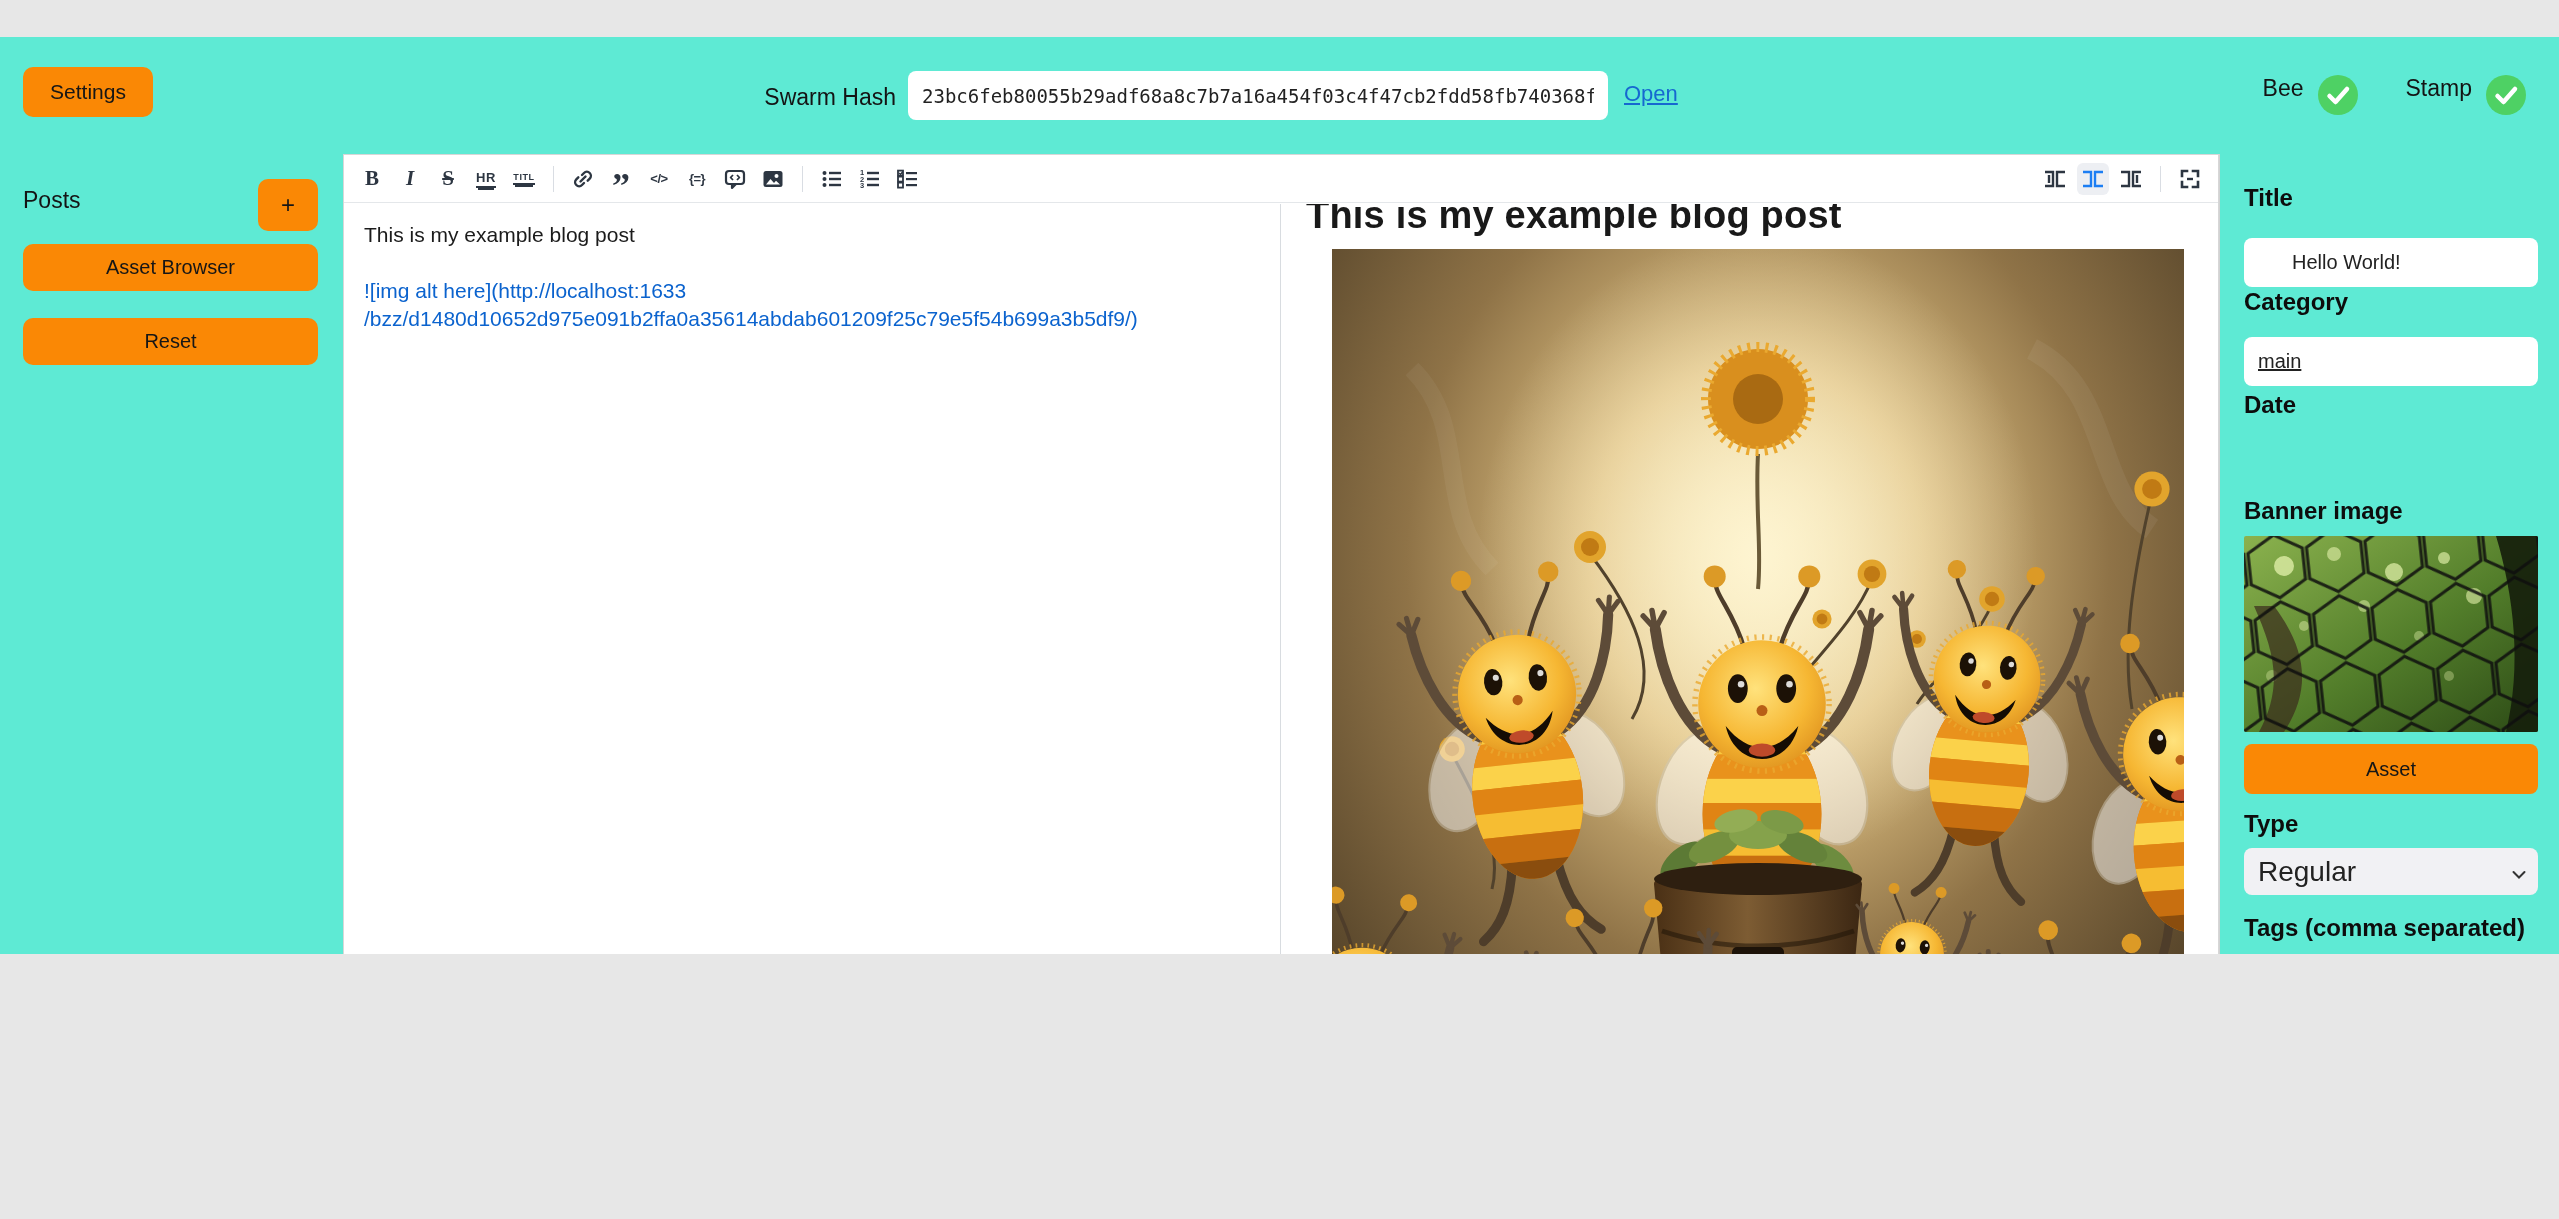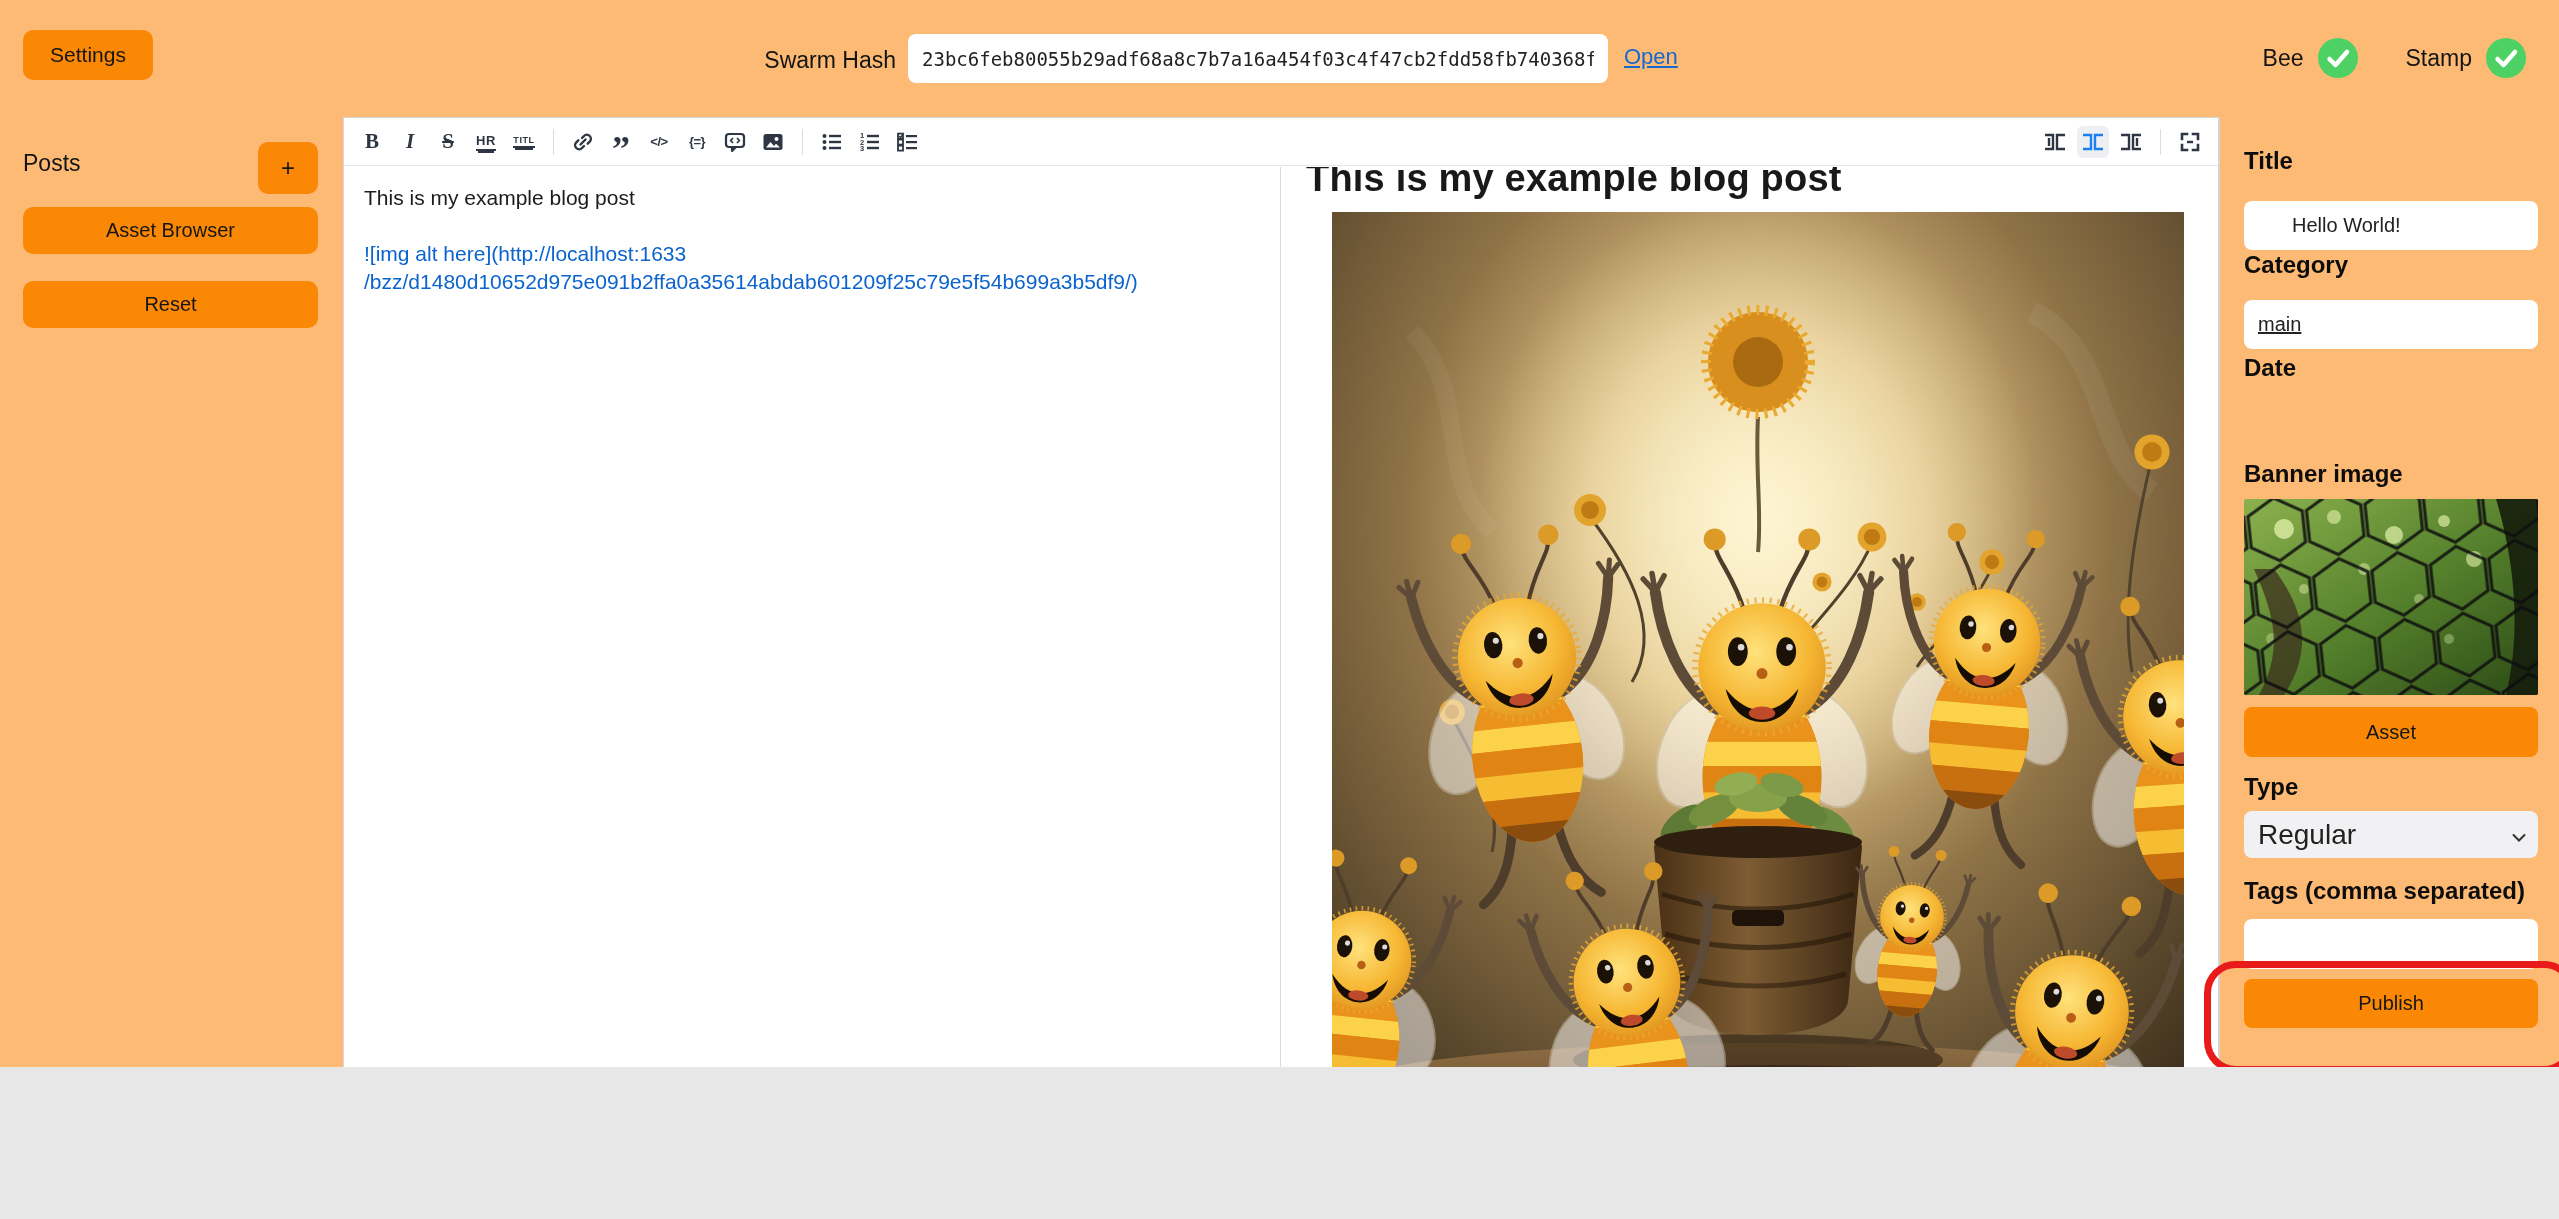--- a/index.html
+++ b/index.html
@@ -1,40 +1,40 @@
 <!DOCTYPE html>
 <html><head>
 <meta charset="utf-8">
 <style>
   * { margin:0; padding:0; box-sizing:border-box; }
   html,body { background:#e7e7e7; }
   #app {
-    position:relative; width:2559px; height:1067px; overflow:hidden;
-    background:#fdba74; font-family:"Liberation Sans",sans-serif; color:#141414;
+    position:relative; width:2559px; height:917px; overflow:hidden;
+    background:#5eead4; font-family:"Liberation Sans",sans-serif; color:#141414;margin-top:37px;
   }
   .abs { position:absolute; }
   
   .btn {
     background:#fa8805; border:none; border-radius:10px; color:#161616;
     font-family:inherit; font-size:20px; display:flex; align-items:center; justify-content:center;
     cursor:pointer;
   }
   .tin {
     background:#ffffff; border:none; border-radius:8px; font-family:inherit;
     font-size:20px; color:#222; padding:0 14px; outline:none;
   }
   .plabel { font-size:24px; font-weight:700; color:#0d0d0d; }
   a.link { color:#1668d0; text-decoration:underline; font-size:22px; }
   
   #settings-btn { left:23px; top:30px; width:130px; height:50px; font-size:21px; }
   #swarm-label { left:700px; top:47px; width:196px; text-align:right; font-size:23px; font-weight:500; }
   #hash-input { left:908px; top:34px; width:700px; height:49px;
     font-family:"DejaVu Sans Mono","Liberation Mono",monospace; font-size:19px; white-space:nowrap; overflow:hidden; }
   #open-link { left:1624px; top:44px; }
-  #status-group { right:33px; top:38px; display:flex; align-items:center; gap:14px; height:40px; }
+  #status-group { right:33px; top:38px; display:flex; align-items:flex-start; gap:14px; height:40px; }
   .status-label { font-size:23px; font-weight:500; }
   .gap34 { width:20px; }
   .check-badge { width:40px; height:40px; }
   
   #posts-heading { left:23px; top:150px; font-size:23px; font-weight:400; }
   #plus-btn { left:258px; top:142px; width:60px; height:52px; font-size:24px; }
   #asset-btn { left:23px; top:207px; width:295px; height:47px; }
   #reset-btn { left:23px; top:281px; width:295px; height:47px; }
   
   #editor-shell {

